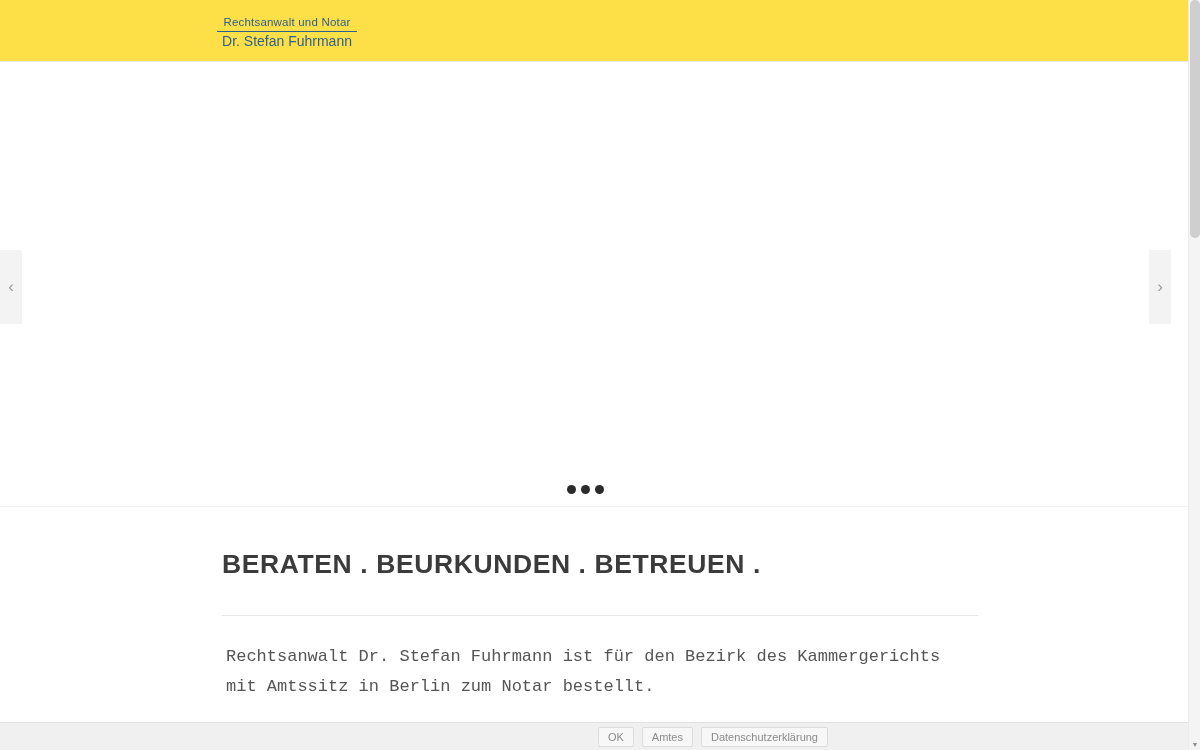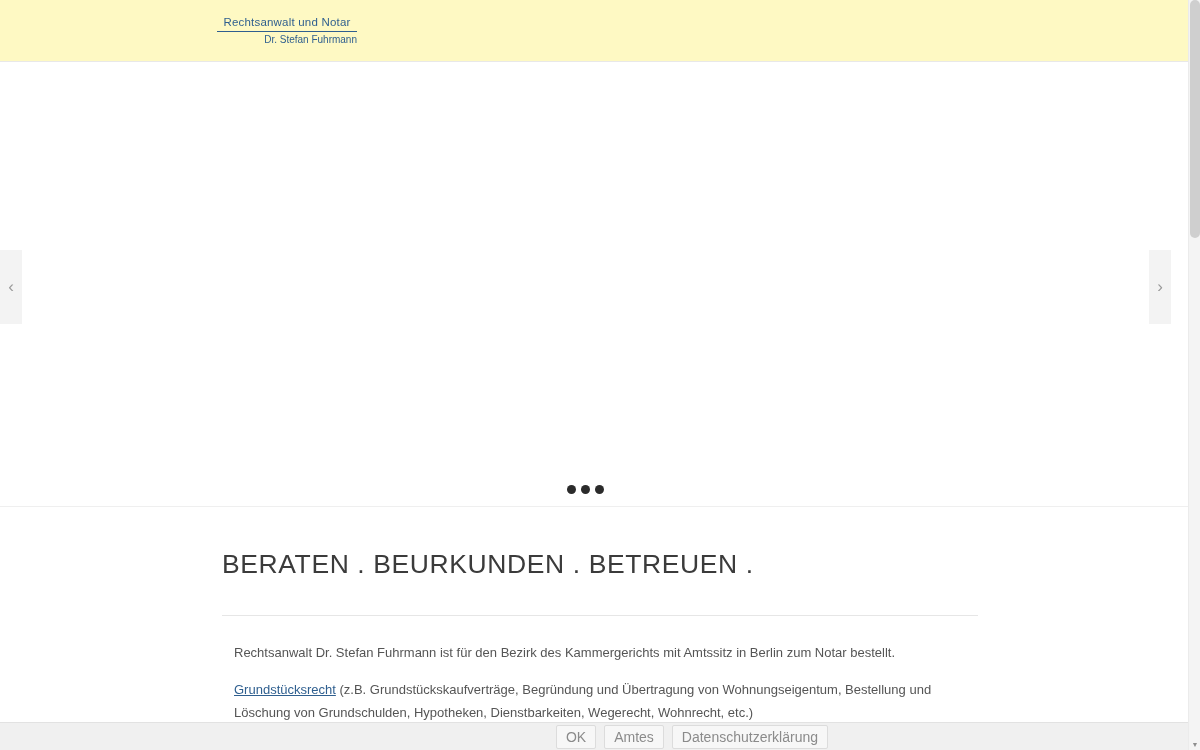--- a/index.html
+++ b/index.html
@@ -17,21 +17,21 @@
     position: relative;
     width: 1200px;
     height: 750px;
     overflow: hidden;
   }
 
   
   .header {
     position: relative;
     height: 62px;
-    background: #fef9c3;
+    background: #fde047;
     border-bottom: 1px solid #e8e8e8;
     display: flex;
     align-items: center;
   }
   .logo {
     position: absolute;
     left: 217px;
     top: 16px;
     width: 140px;
     text-align: center;
@@ -41,24 +41,23 @@
   .logo-line1 {
     display: block;
     font-size: 11.5px;
     color: #2f5f8f;
     letter-spacing: .2px;
     border-bottom: 1px solid #2f5f8f;
     padding-bottom: 2px;
   }
   .logo-line2 {
     display: block;
-    font-size: 10px;
+    font-size: 14px;
     color: #2f5f8f;
     margin-top: 2px;
-    text-align: right;
   }
   .nav {
     position: absolute;
     right: 228px;
     top: 0;
     height: 62px;
     display: flex;
     align-items: center;
     gap: 0;
   }
@@ -122,35 +121,36 @@
     padding: 0 0 0 0;
     background: #ffffff;
   }
   .inner {
     width: 756px;
     margin: 0 auto;
     padding-left: 0;
   }
   .headline {
     font-size: 26.5px;
-    font-weight: 400;
+    font-weight: 700;
     color: #3b3b3b;
     letter-spacing: .6px;
     margin: 42px 0 0 0;
   }
   .divider {
     height: 1px;
     background: #e6e6e6;
     margin: 35px 0 26px 0;
   }
   .para {
-    font-size: 13px;
+    font-size: 17px;
     line-height: 1.75;
     color: #555555;
-    margin: 0 0 14px 12px;
+    margin: 0 0 14px 4px;
+    font-family: Liberation Mono, monospace;
   }
   .para a, .link {
     color: #2f5f8f;
     text-decoration: none;
   }
   .link.underline { text-decoration: underline; }
   .link-strong { color: #2f5f8f; }
 
   
   .cookie {
@@ -161,21 +161,21 @@
     height: 28px;
     background: #f0f0f0;
     border-top: 1px solid #e2e2e2;
     display: flex;
     align-items: center;
     justify-content: flex-end;
     padding-right: 360px;
     gap: 8px;
   }
   .cookie-btn {
-    font-size: 14px;
+    font-size: 11px;
     color: #8b8b8b;
     background: #f7f7f7;
     border: 1px solid #dcdcdc;
     border-radius: 2px;
     padding: 3px 9px;
     cursor: pointer;
     white-space: nowrap;
   }
 
   

